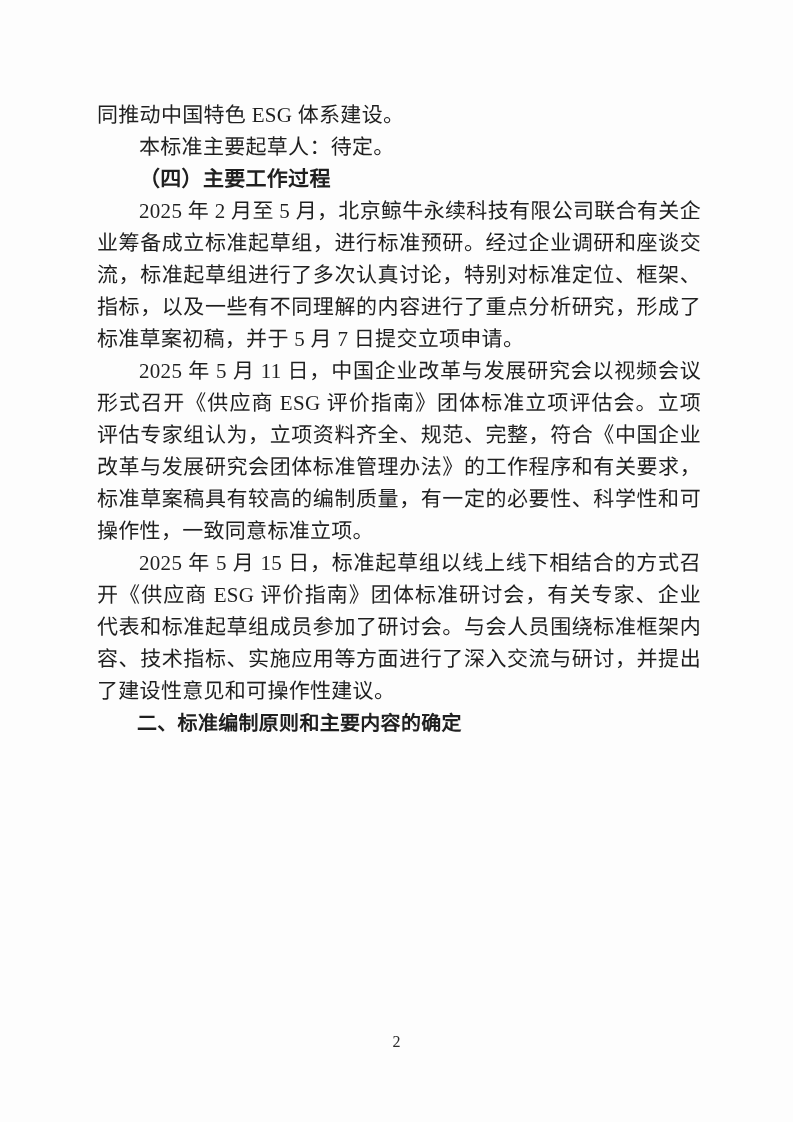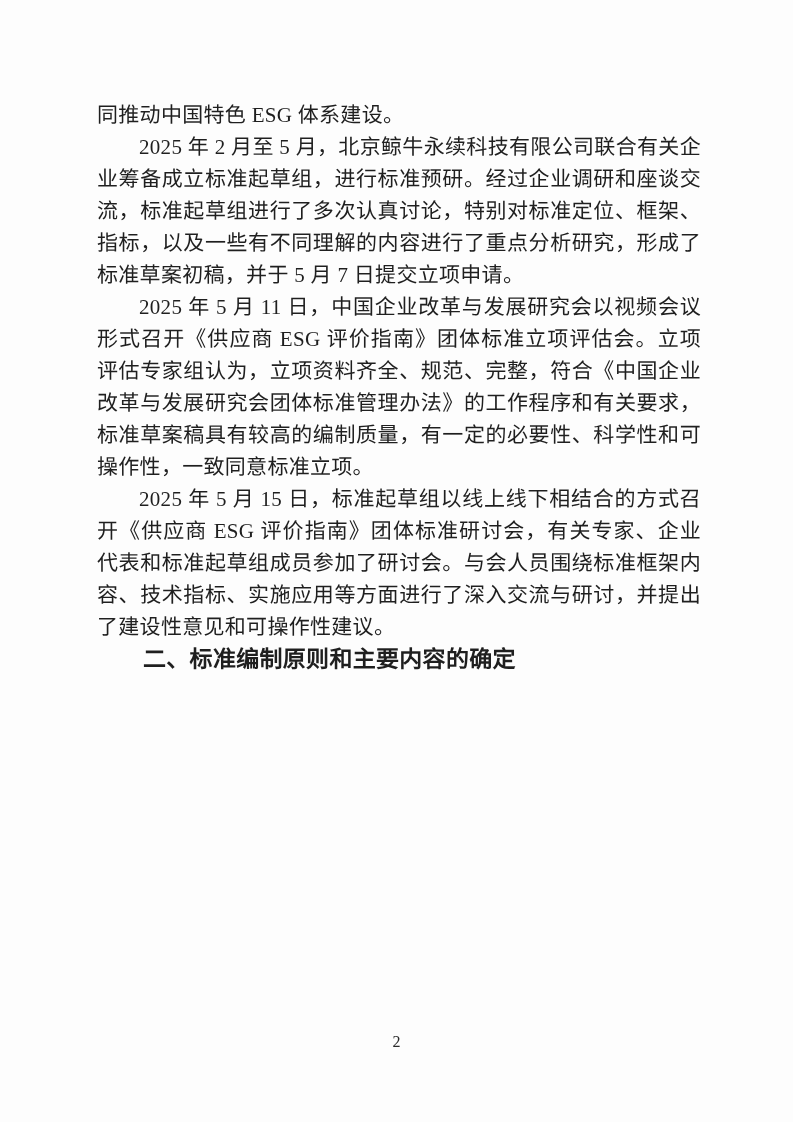--- a/index.html
+++ b/index.html
@@ -34,21 +34,21 @@
   .para.indent {
     text-indent: 2em;
   }
   .para.heading-serif {
     font-weight: bold;
     text-align: left;
   }
   .para.heading-sans {
     font-family: "Liberation Sans", "DejaVu Sans", sans-serif;
     font-weight: bold;
-    font-size: 23px;
+    font-size: 20px;
     text-align: left;
   }
   .footer {
     position: absolute;
     left: 0;
     top: 1032px;
     width: 100%;
     text-align: center;
   }
   .page-num {
@@ -57,20 +57,22 @@
     line-height: 20px;
     color: #2a2a2a;
   }
 </style>
 </head>
 <body>
 
 <div class="page">
   <div class="content" id="doc-content">
       <p class="para body">同推动中国特色 ESG 体系建设。</p>
+      <p class="para body indent">本标准主要起草人：待定。</p>
+      <p class="para heading-serif indent">（四）主要工作过程</p>
       <p class="para body indent">2025 年 2 月至 5 月，北京鲸牛永续科技有限公司联合有关企业筹备成立标准起草组，进行标准预研。经过企业调研和座谈交流，标准起草组进行了多次认真讨论，特别对标准定位、框架、指标，以及一些有不同理解的内容进行了重点分析研究，形成了标准草案初稿，并于 5 月 7 日提交立项申请。</p>
       <p class="para body indent">2025 年 5 月 11 日，中国企业改革与发展研究会以视频会议形式召开《供应商 ESG 评价指南》团体标准立项评估会。立项评估专家组认为，立项资料齐全、规范、完整，符合《中国企业改革与发展研究会团体标准管理办法》的工作程序和有关要求，标准草案稿具有较高的编制质量，有一定的必要性、科学性和可操作性，一致同意标准立项。</p>
       <p class="para body indent">2025 年 5 月 15 日，标准起草组以线上线下相结合的方式召开《供应商 ESG 评价指南》团体标准研讨会，有关专家、企业代表和标准起草组成员参加了研讨会。与会人员围绕标准框架内容、技术指标、实施应用等方面进行了深入交流与研讨，并提出了建设性意见和可操作性建议。</p>
       <p class="para heading-sans indent">二、标准编制原则和主要内容的确定</p>
     </div>
   <div class="footer">
     <span class="page-num">2</span>
   </div>
 </div>
 

